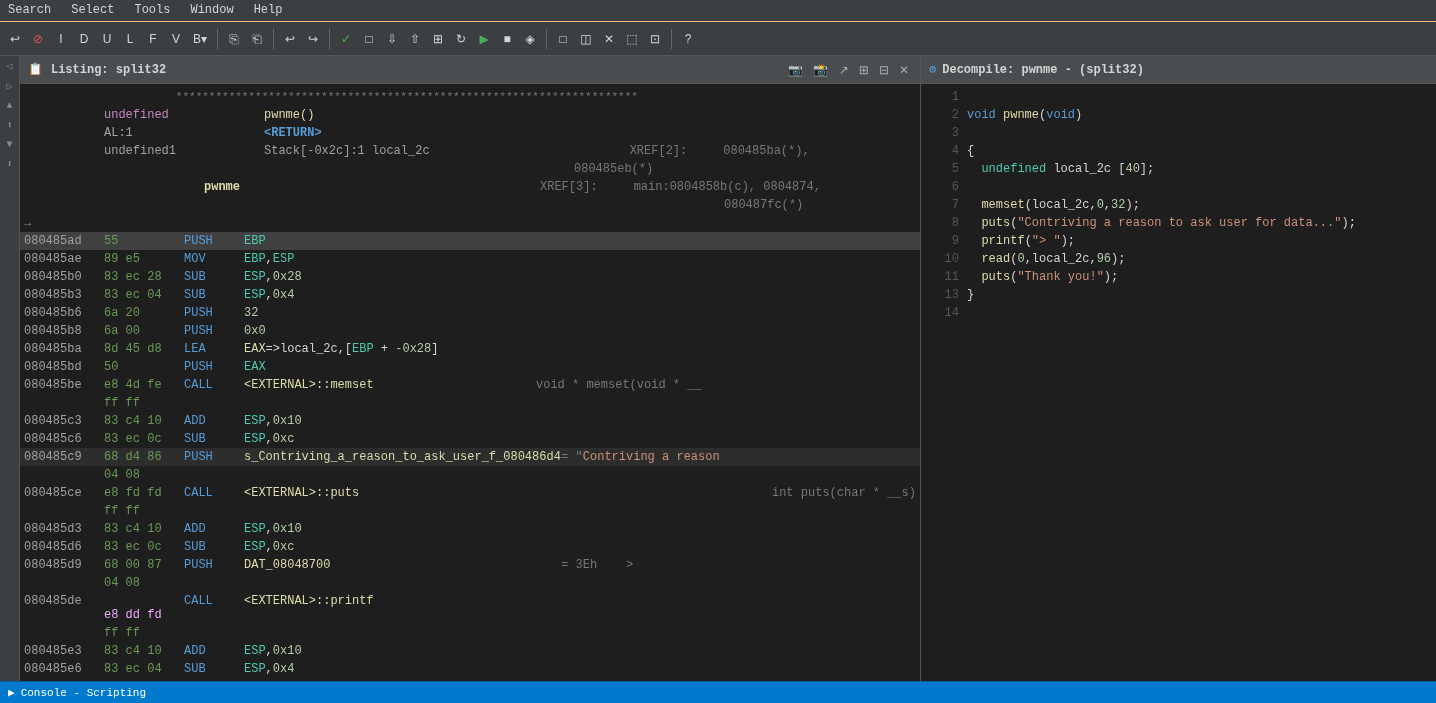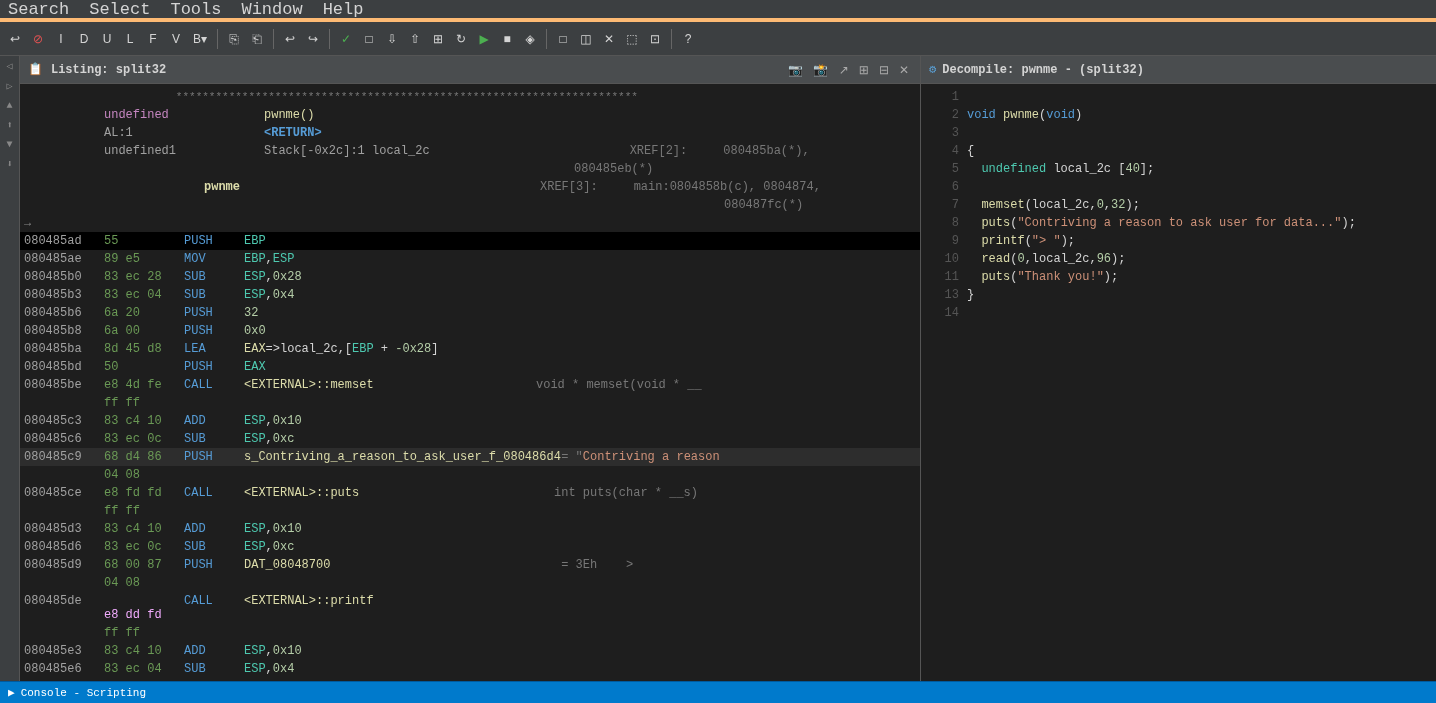--- a/index.html
+++ b/index.html
@@ -13,26 +13,26 @@
       overflow: hidden;
       display: flex;
       flex-direction: column;
     }
 
     
     .menu-bar {
       background: #3c3f41;
       color: #d4d4d4;
       display: flex;
-      align-items: center;
+      align-items: flex-end;
       padding: 2px 4px;
       gap: 12px;
       height: 22px;
-      font-size: 17px;
-      border-bottom: 4px solid #fdba74;
+      font-size: 12px;
+      border-bottom: 1px solid #fdba74;
     }
     .menu-item {
       cursor: pointer;
       padding: 2px 4px;
     }
 
     
     .toolbar {
       background: #3c3f41;
       height: 34px;
@@ -104,21 +104,21 @@
       min-width: 900px;
     }
 
     
     .asm-line {
       display: flex;
       line-height: 18px;
       padding: 0 4px;
       white-space: nowrap;
     }
-    .asm-line.selected { background: #000000; }
+    .asm-line.selected { background: #404040; }
     .asm-line.highlighted { background: #3a3d3e; }
 
     .addr { color: #a0a0a0; width: 80px; flex-shrink: 0; }
     .bytes { color: #6a9955; width: 80px; flex-shrink: 0; }
     .mnemonic { color: #569cd6; width: 60px; flex-shrink: 0; }
     .operand { color: #d4d4d4; width: 220px; flex-shrink: 0; }
     .operand .reg { color: #4ec9b0; }
     .operand .imm { color: #b5cea8; }
     .comment { color: #777; flex: 1; }
     .header-line {
@@ -436,21 +436,21 @@
         <div class="asm-line">
           <span class="addr">&nbsp;</span>
           <span style="color:#6a9955; width:80px; display:inline-block;">04 08</span>
         </div>
 
         <div class="asm-line">
           <span class="addr">080485ce</span>
           <span class="bytes" style="color:#6a9955;">e8 fd fd&nbsp;</span>
           <span class="mnemonic" style="color:#569cd6;">CALL</span>
           <span class="operand" style="width:310px;"><span style="color:#dcdcaa;">&lt;EXTERNAL&gt;::puts</span></span>
-          <span class="comment" style="color:#777;">int puts(char * __s)</span>
+          <span class="comment" style="color:#777;text-align:right;">int puts(char * __s)</span>
         </div>
         <div class="asm-line">
           <span class="addr">&nbsp;</span>
           <span style="color:#6a9955; width:80px; display:inline-block;">ff ff</span>
         </div>
 
         <div class="asm-line">
           <span class="addr">080485d3</span>
           <span class="bytes" style="color:#6a9955;">83 c4 10&nbsp;</span>
           <span class="mnemonic" style="color:#569cd6;">ADD</span>

